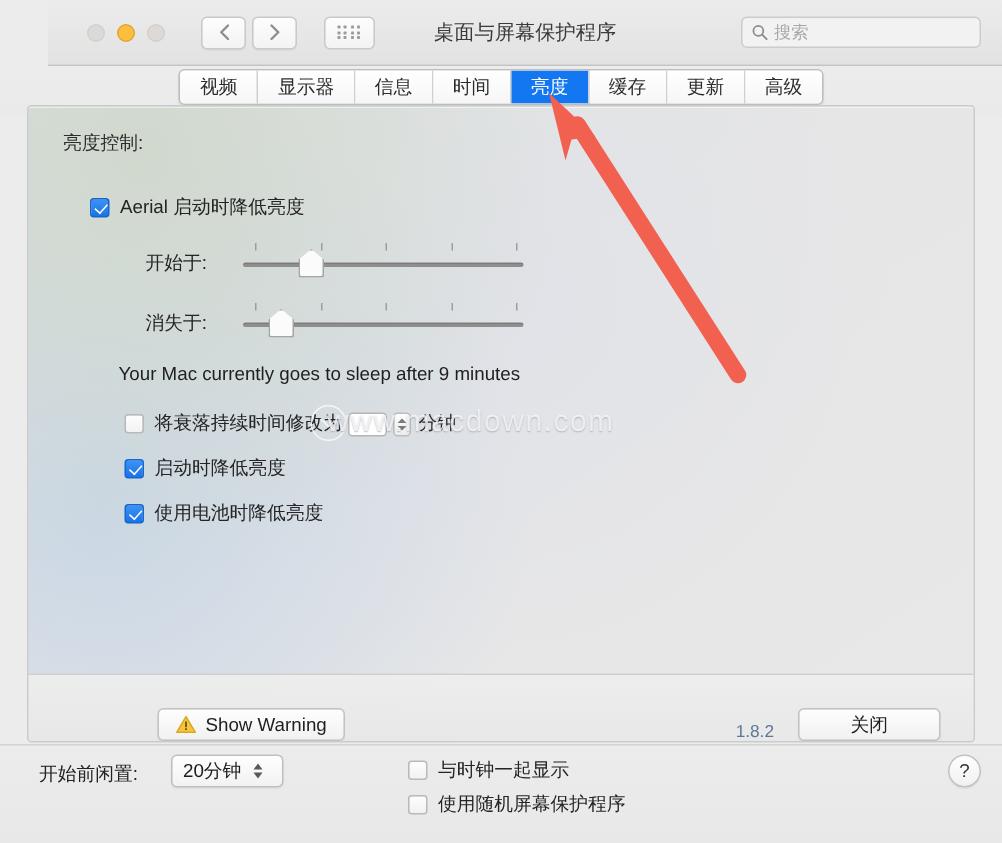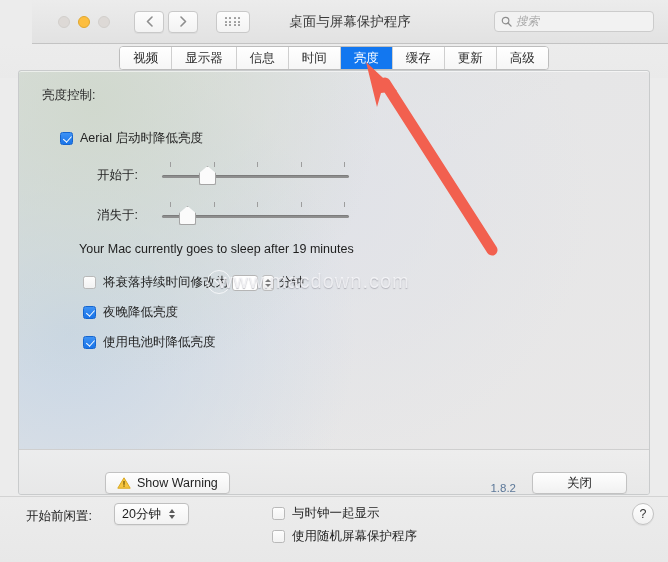--- a/index.html
+++ b/index.html
@@ -50,21 +50,21 @@
   .griddots i { width: 2px; height: 2px; background: #9c9c9c; border-radius: .5px; display: block; }
 
   #wintitle {
     position: absolute; left: 0; right: 0; text-align: center;
     font-size: 13.5px; color: #3a3a3a; pointer-events: none;
   }
   #searchwrap {
     position: absolute; right: 14px; top: 11px;
     width: 160px; height: 21px;
     background: #f2f2f2; border: 1px solid #ccc; border-radius: 4px;
-    display: flex; align-items: center; padding: 0 6px; font-style: italic;
+    display: flex; align-items: center; padding: 0 6px;
   }
   #searchwrap svg { flex: 0 0 auto; }
   #search-placeholder { font-size: 11.5px; color: #a8a8a8; margin-left: 4px; }
 
   
   #tabbar-zone {
     flex: 0 0 34px; position: relative;
     background: linear-gradient(to bottom,#ececec,#eaeaea);
     display: flex; justify-content: center; align-items: flex-start;
     padding-top: 2px;
@@ -354,36 +354,36 @@
               <i style="left:52px"></i>
               <i style="left:95px"></i>
             <i style="left:139px"></i>
               <i style="left:182px"></i>
           </span>
           <span class="track"></span>
           <span class="thumb" style="left:17px;"></span>
         </span>
       </div>
 
-      <div class="note" style="left:60px; top:171px;">Your Mac currently goes to sleep after 19 minutes</div>
+      <div class="note" style="left:60px; top:171px;">Your Mac currently goes to sleep after 9 minutes</div>
 
       <div class="cbrow" style="left:64px; top:203px;">
         <span class="cb off"></span>
         <span class="cbtext">将衰落持续时间修改为</span>
         <span class="minifield"></span>
         <span class="stepper">
           <b class="up"></b>
           <b class="down"></b>
         </span>
         <span class="cbtext">分钟</span>
       </div>
 
       <div class="cbrow" style="left:64px; top:233px;">
         <span class="cb on"></span>
-        <span class="cbtext">夜晚降低亮度</span>
+        <span class="cbtext">启动时降低亮度</span>
       </div>
 
       <div class="cbrow" style="left:64px; top:263px;">
         <span class="cb on"></span>
         <span class="cbtext">使用电池时降低亮度</span>
       </div>
 
     </div>
 
     <div id="pane-footer">

